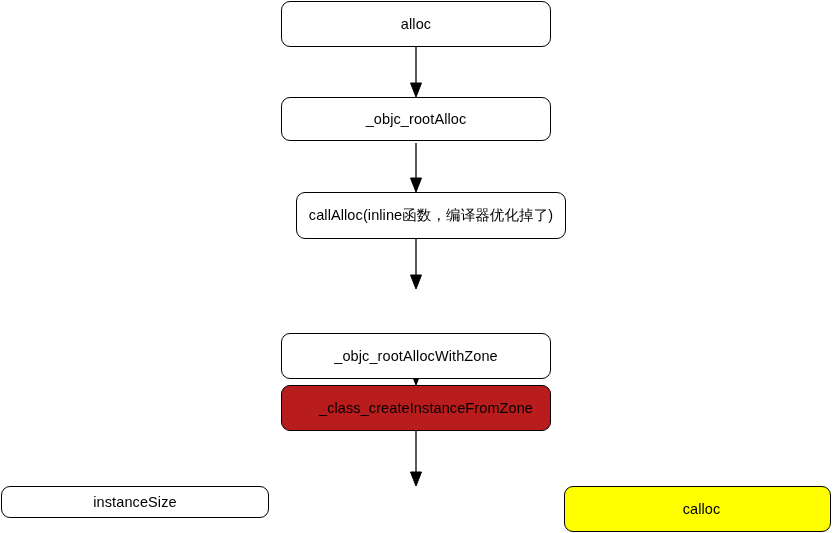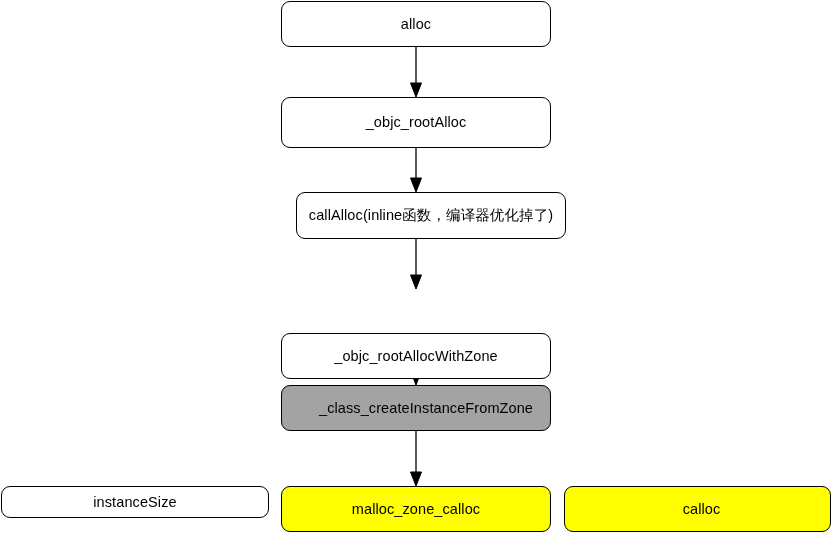--- a/index.html
+++ b/index.html
@@ -30,29 +30,29 @@
     align-items: center;
     justify-content: center;
     text-align: center;
     font-size: 14.5px;
     line-height: 19px;
     letter-spacing: 0.1px;
     padding: 0 6px;
     white-space: pre-line;
   }
   .node.red {
-    background: #a3a3a3;
+    background: #b91c1c;
     padding-left: 26px;
   }
   .node.yellow {
     background: #ffff00;
   }
   
   #node-alloc            { left: 281px; top: 1px;   width: 270px; height: 46px; }
-  #node-objc-rootalloc   { left: 281px; top: 97px;  width: 270px; height: 51px; }
+  #node-objc-rootalloc   { left: 281px; top: 97px;  width: 270px; height: 44px; }
   #node-callalloc        { left: 281px; top: 192px; width: 270px; height: 47px; margin-left: 15px; }
   #node-rootallocwithzone{ left: 281px; top: 289px; width: 270px; height: 46px; margin-top: 44px; }
   #node-createinstance   { left: 281px; top: 385px; width: 270px; height: 46px; }
   
   #node-instancesize     { left: 1px;   top: 486px; width: 268px; height: 32px; }
   #node-malloczonecalloc { left: 281px; top: 486px; width: 270px; height: 46px; }
   #node-calloc           { left: 564px; top: 486px; width: 267px; height: 46px; padding-left: 14px; }
 
   .edge {
     position: absolute;
@@ -103,17 +103,16 @@
   <div class="node" id="node-objc-rootalloc">_objc_rootAlloc</div>
 
   <div class="node" id="node-callalloc">callAlloc(inline函数，编译器优化掉了)</div>
 
   <div class="node" id="node-rootallocwithzone">_objc_rootAllocWithZone</div>
 
   <div class="node red" id="node-createinstance">_class_createInstanceFromZone</div>
 
   <div class="node" id="node-instancesize">instanceSize</div>
 
-  <div class="node yellow" id="node-malloczonecalloc">malloc_zone_calloc</div>
 
   <div class="node yellow" id="node-calloc">calloc</div>
 
 </div>
 
 </body></html>

